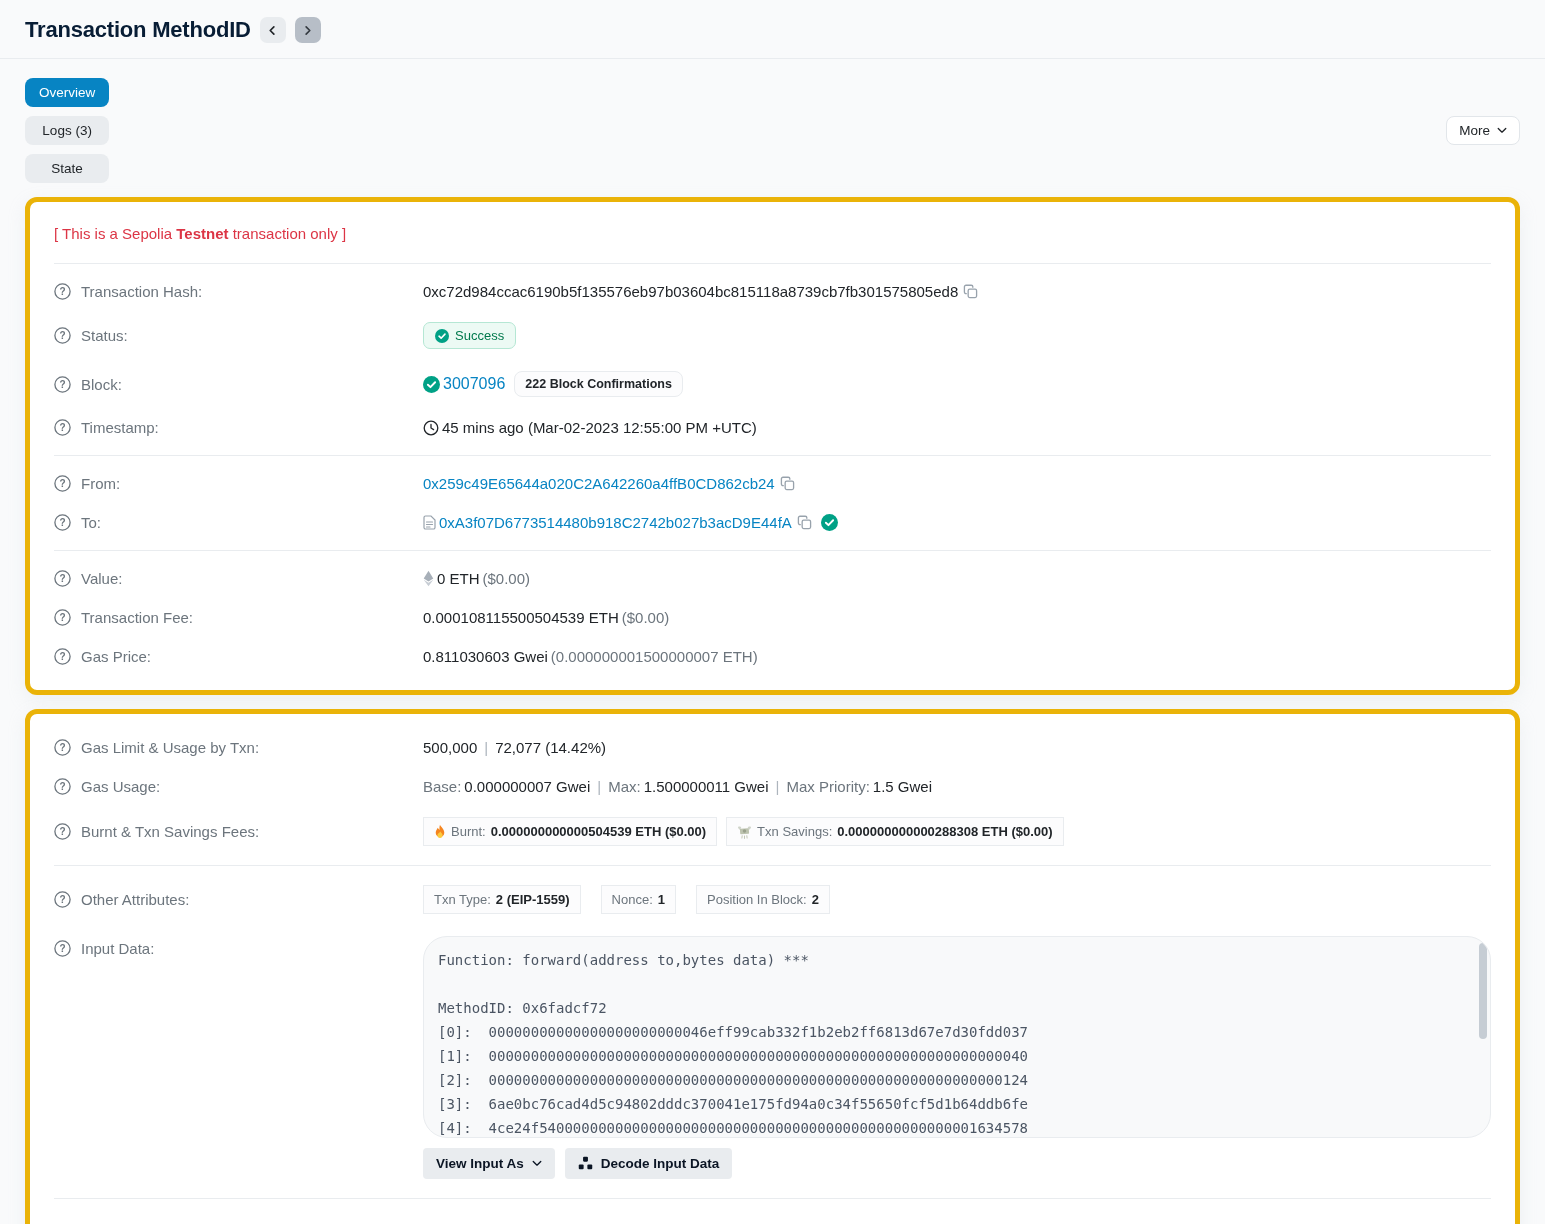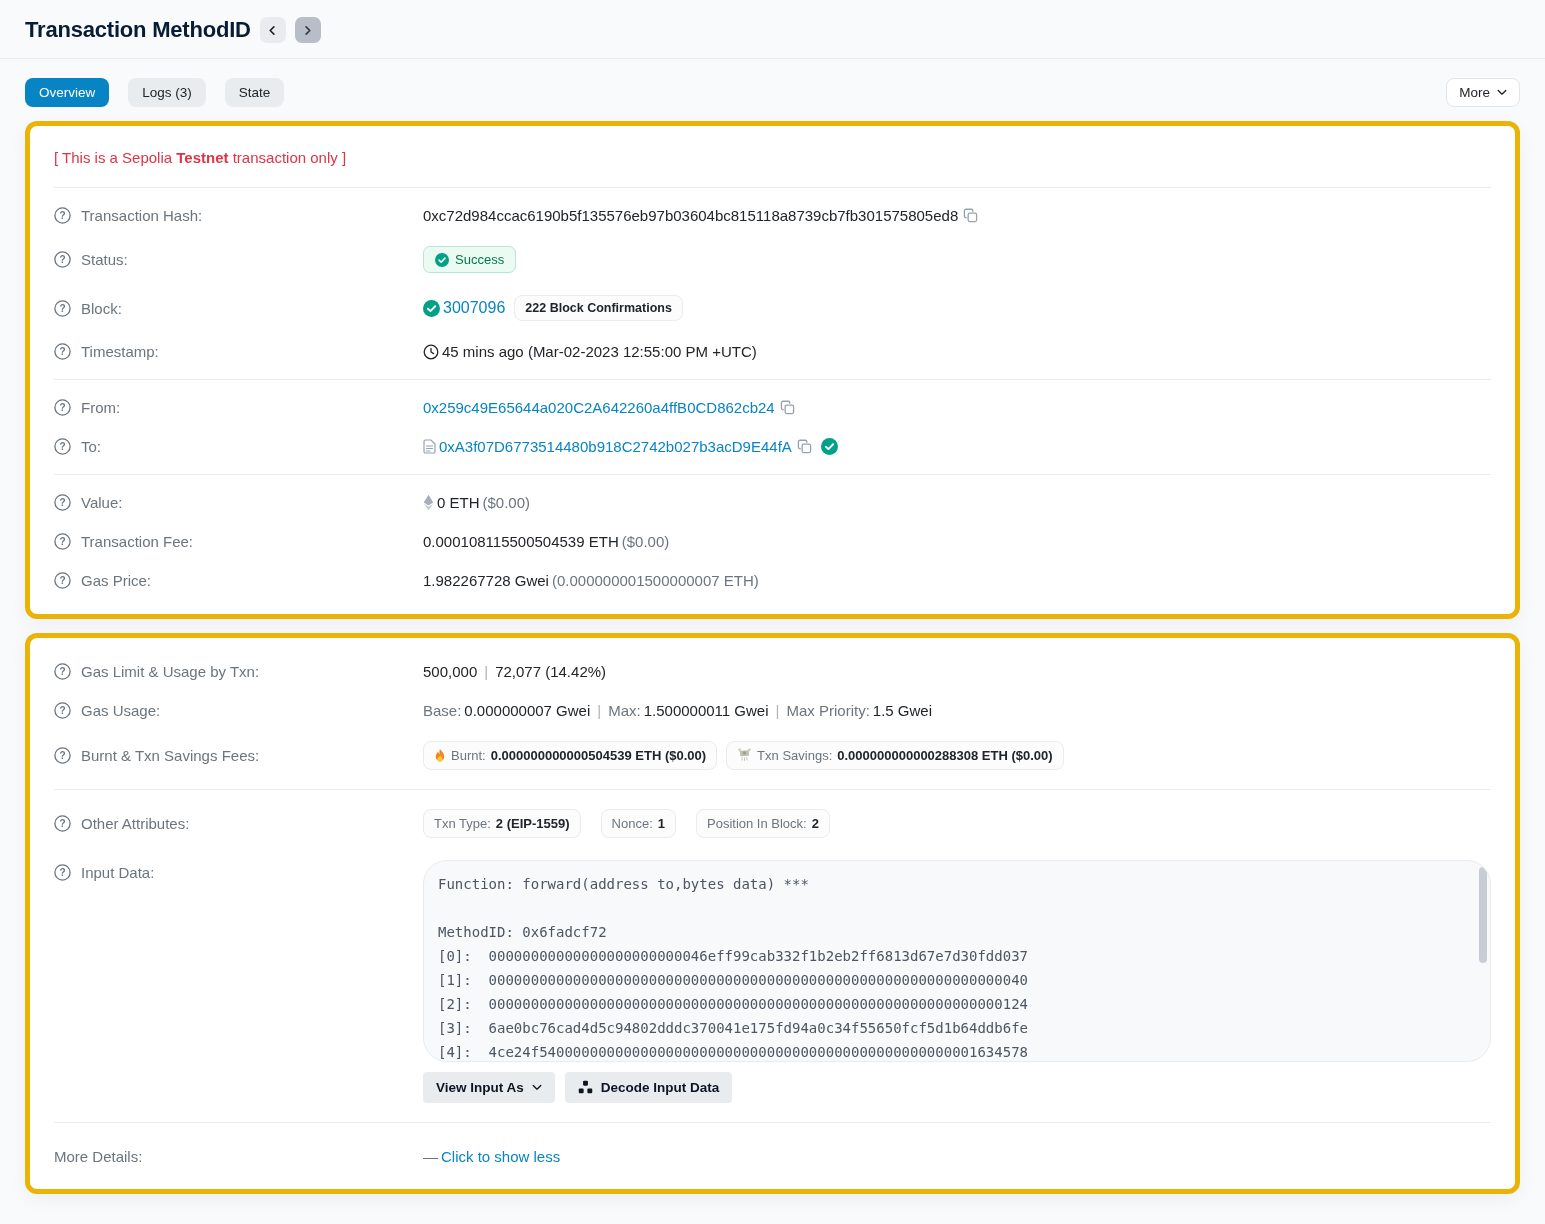--- a/index.html
+++ b/index.html
@@ -16,21 +16,21 @@
   
   .hdr { display:flex; align-items:center; gap:9px; padding:17px 0 15px; }
   .hdr h1 { margin:0; font-size:22px; font-weight:700; color:#081d35; letter-spacing:-0.2px; }
   .nav-btn { width:26px; height:26px; border:none; border-radius:7px; display:flex; align-items:center; justify-content:center; cursor:pointer; padding:0; }
   .nav-btn.prev { background:#e9ecef; color:#212529; }
   .nav-btn.next { background:#b7bec7; color:#343a40; }
   .hdr-rule { border-bottom:1px solid #e9ecef; margin:0 -25px; }
 
   
   .tabsbar { display:flex; align-items:center; justify-content:space-between; margin:19px 0 14px; }
-  .tabs { display:flex; gap:19px; }
+  .tabs { display:flex; gap:9px;flex-direction:column; }
   .tab { border:none; border-radius:8px; padding:7px 14px; font-size:13.5px; font-weight:500; cursor:pointer; font-family:inherit; }
   .tab.active { background:#0784c3; color:#fff; }
   .tab.idle { background:#e9ecef; color:#212529; }
   .more-btn { background:#fff; border:1px solid #e2e6ea; border-radius:8px; padding:6px 12px; font-size:13.5px; font-weight:500; color:#212529; display:flex; align-items:center; gap:7px; cursor:pointer; font-family:inherit; }
 
   
   .card { background:#fff; border:5px solid #eab308; border-radius:12px; box-shadow:0 6px 18px rgba(189,197,209,.18); padding:14px 24px; }
   .card + .card { margin-top:14px; }
   .div { border:none; border-top:1px solid #e9ecef; margin:8px 0; }
 
@@ -43,21 +43,21 @@
   .row-val { display:flex; align-items:center; gap:3px; flex-wrap:wrap; color:#212529; }
   .muted { color:#6c757d; }
   .sep { color:#adb5bd; padding:0 4px; }
   .link { color:#0784c3; text-decoration:none; cursor:pointer; }
 
   .q-icon { display:inline-flex; width:17px; height:17px; flex:0 0 17px; }
   .icon-btn { background:none; border:none; padding:0 2px; cursor:pointer; display:inline-flex; align-items:center; }
 
   .badge-success { display:inline-flex; align-items:center; gap:6px; background:#ecfaf4; border:1px solid #b5e7d4; color:#00794c; font-size:13px; font-weight:500; border-radius:7px; padding:5px 11px; }
   .badge-gray { display:inline-flex; align-items:center; gap:5px; background:#fcfcfd; border:1px solid #e9ecef; color:#212529; font-size:12.5px; font-weight:700; border-radius:8px; padding:5px 10px; }
-  .badge-attr { display:inline-flex; align-items:flex-start; gap:5px; background:#fcfcfd; border:1px solid #e9ecef; border-radius:8px; padding:6px 10px; font-size:13px; }
+  .badge-attr { display:inline-flex; align-items:flex-end; gap:5px; background:#fcfcfd; border:1px solid #e9ecef; border-radius:0; padding:6px 10px; font-size:13px; }
   .badge-attr .lab { color:#6c757d; font-weight:400; }
   .badge-attr .val { color:#212529; font-weight:700; }
 
   
   .input-wrap { position:relative; width:1078px; }
   .input-box { position:relative; width:100%; height:202px; background:#f8f9fa; border:1px solid #e9ecef; border-radius:24px; padding:11px 26px 11px 14px; overflow:hidden; }
   .input-box pre { margin:0; font-family:"DejaVu Sans Mono", monospace; font-size:14px; line-height:24px; color:#4b5563; white-space:pre; }
   .fake-scroll { position:absolute; top:4px; right:3px; width:9px; height:194px; }
   .fake-thumb { position:absolute; top:2px; right:0; width:8px; height:96px; background:#c6cdd4; border-radius:8px; cursor:pointer; }
   .resize-grip { position:absolute; right:2px; bottom:2px; width:12px; height:12px; cursor:nwse-resize; }
@@ -306,21 +306,21 @@
       <div class="row-label">
         <span class="q-icon">
             <svg viewBox="0 0 17 17">
               <circle cx="8.5" cy="8.5" r="7.6" fill="none" stroke="#6c757d" stroke-width="1.3"></circle>
               <text x="8.5" y="12" text-anchor="middle" font-size="10" font-weight="bold" fill="#6c757d">?</text>
             </svg>
           </span>
         <span>Gas Price:</span>
       </div>
       <div class="row-val">
-        <span>1.982267728 Gwei</span>
+        <span>0.811030603 Gwei</span>
         <span class="muted">(0.000000001500000007 ETH)</span>
       </div>
     </div>
   </div>
 
   <div class="card">
 
     <div class="row">
       <div class="row-label">
         <span class="q-icon">

